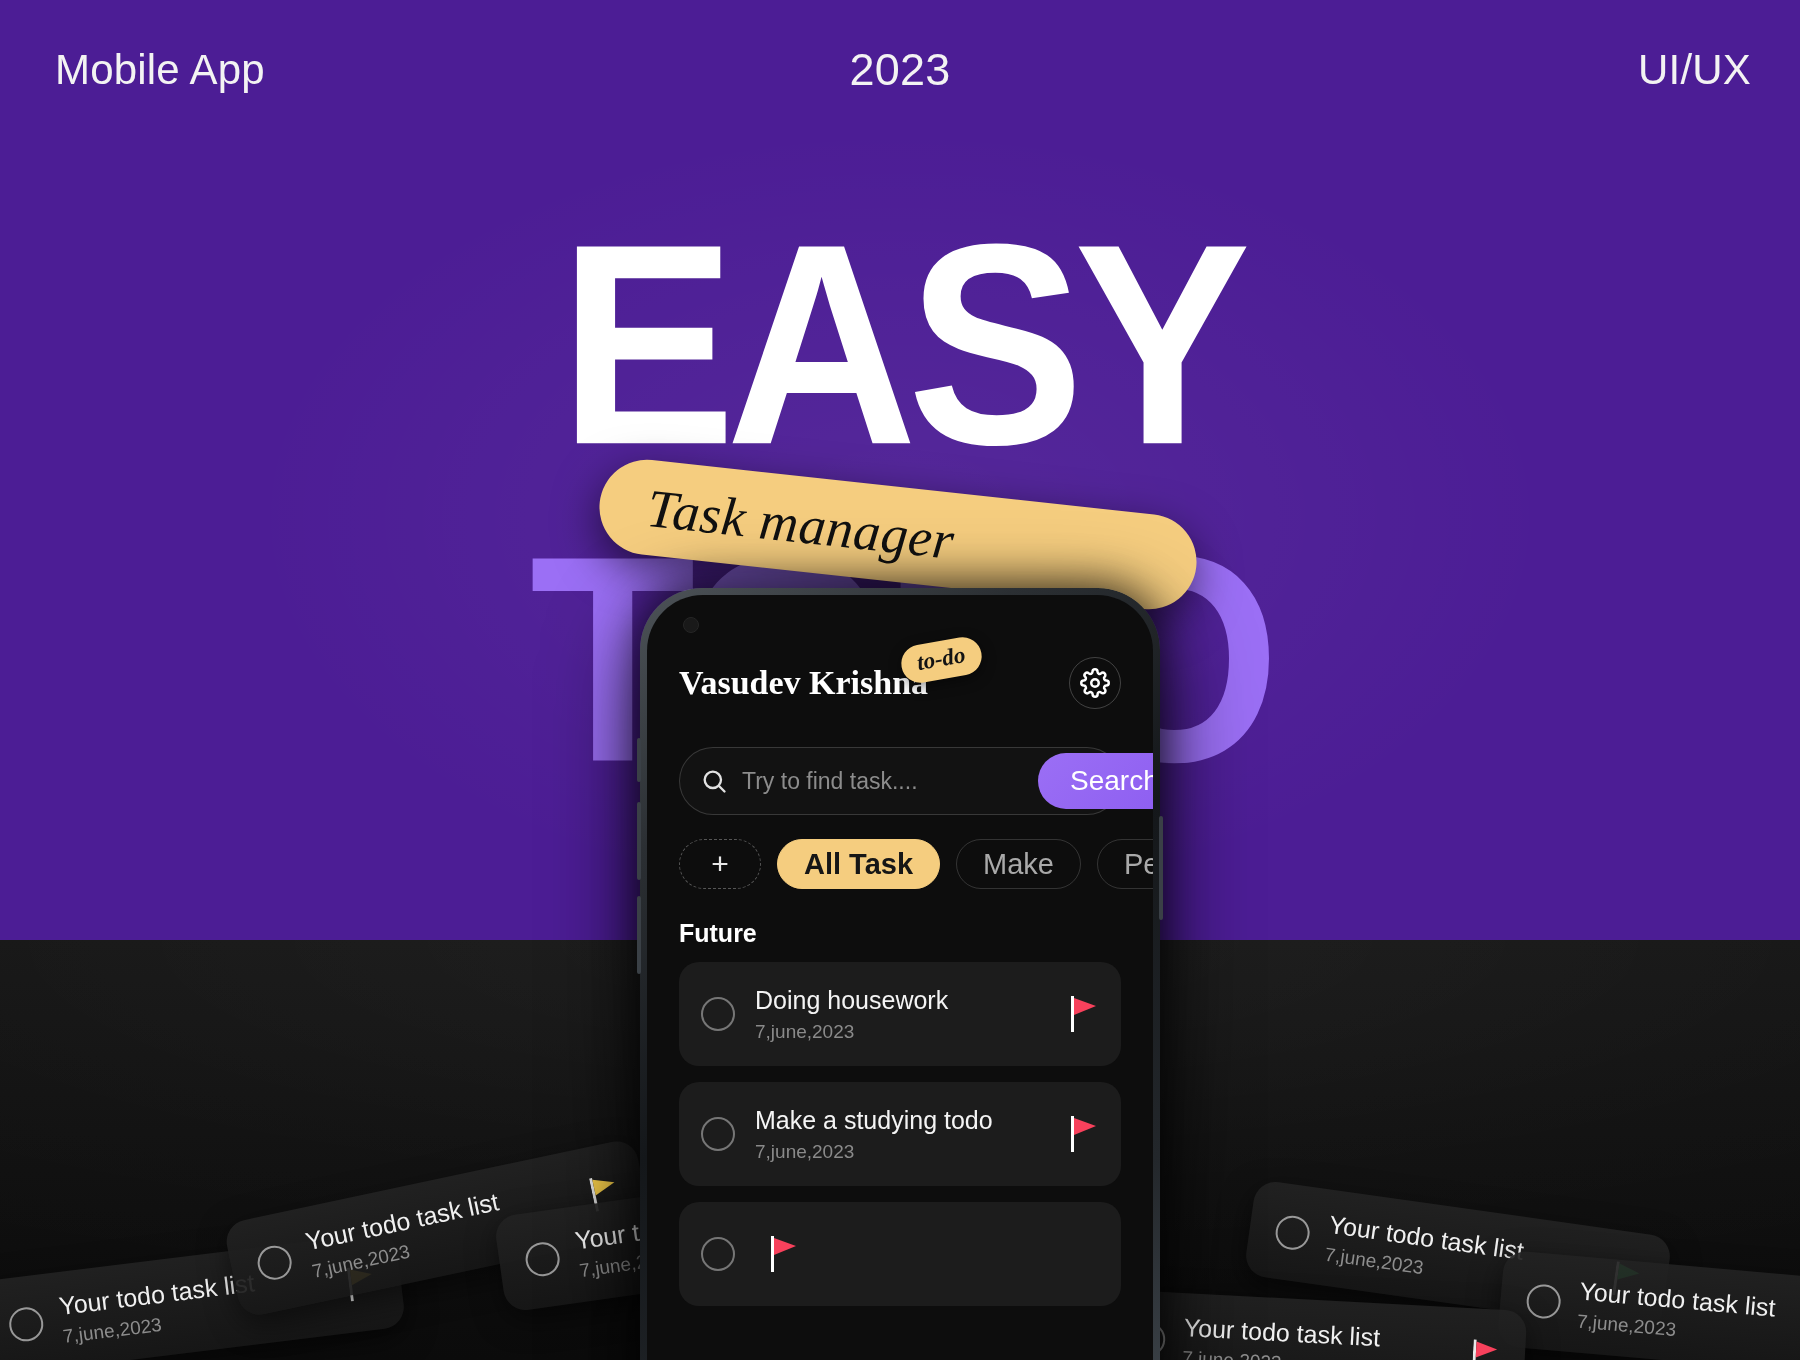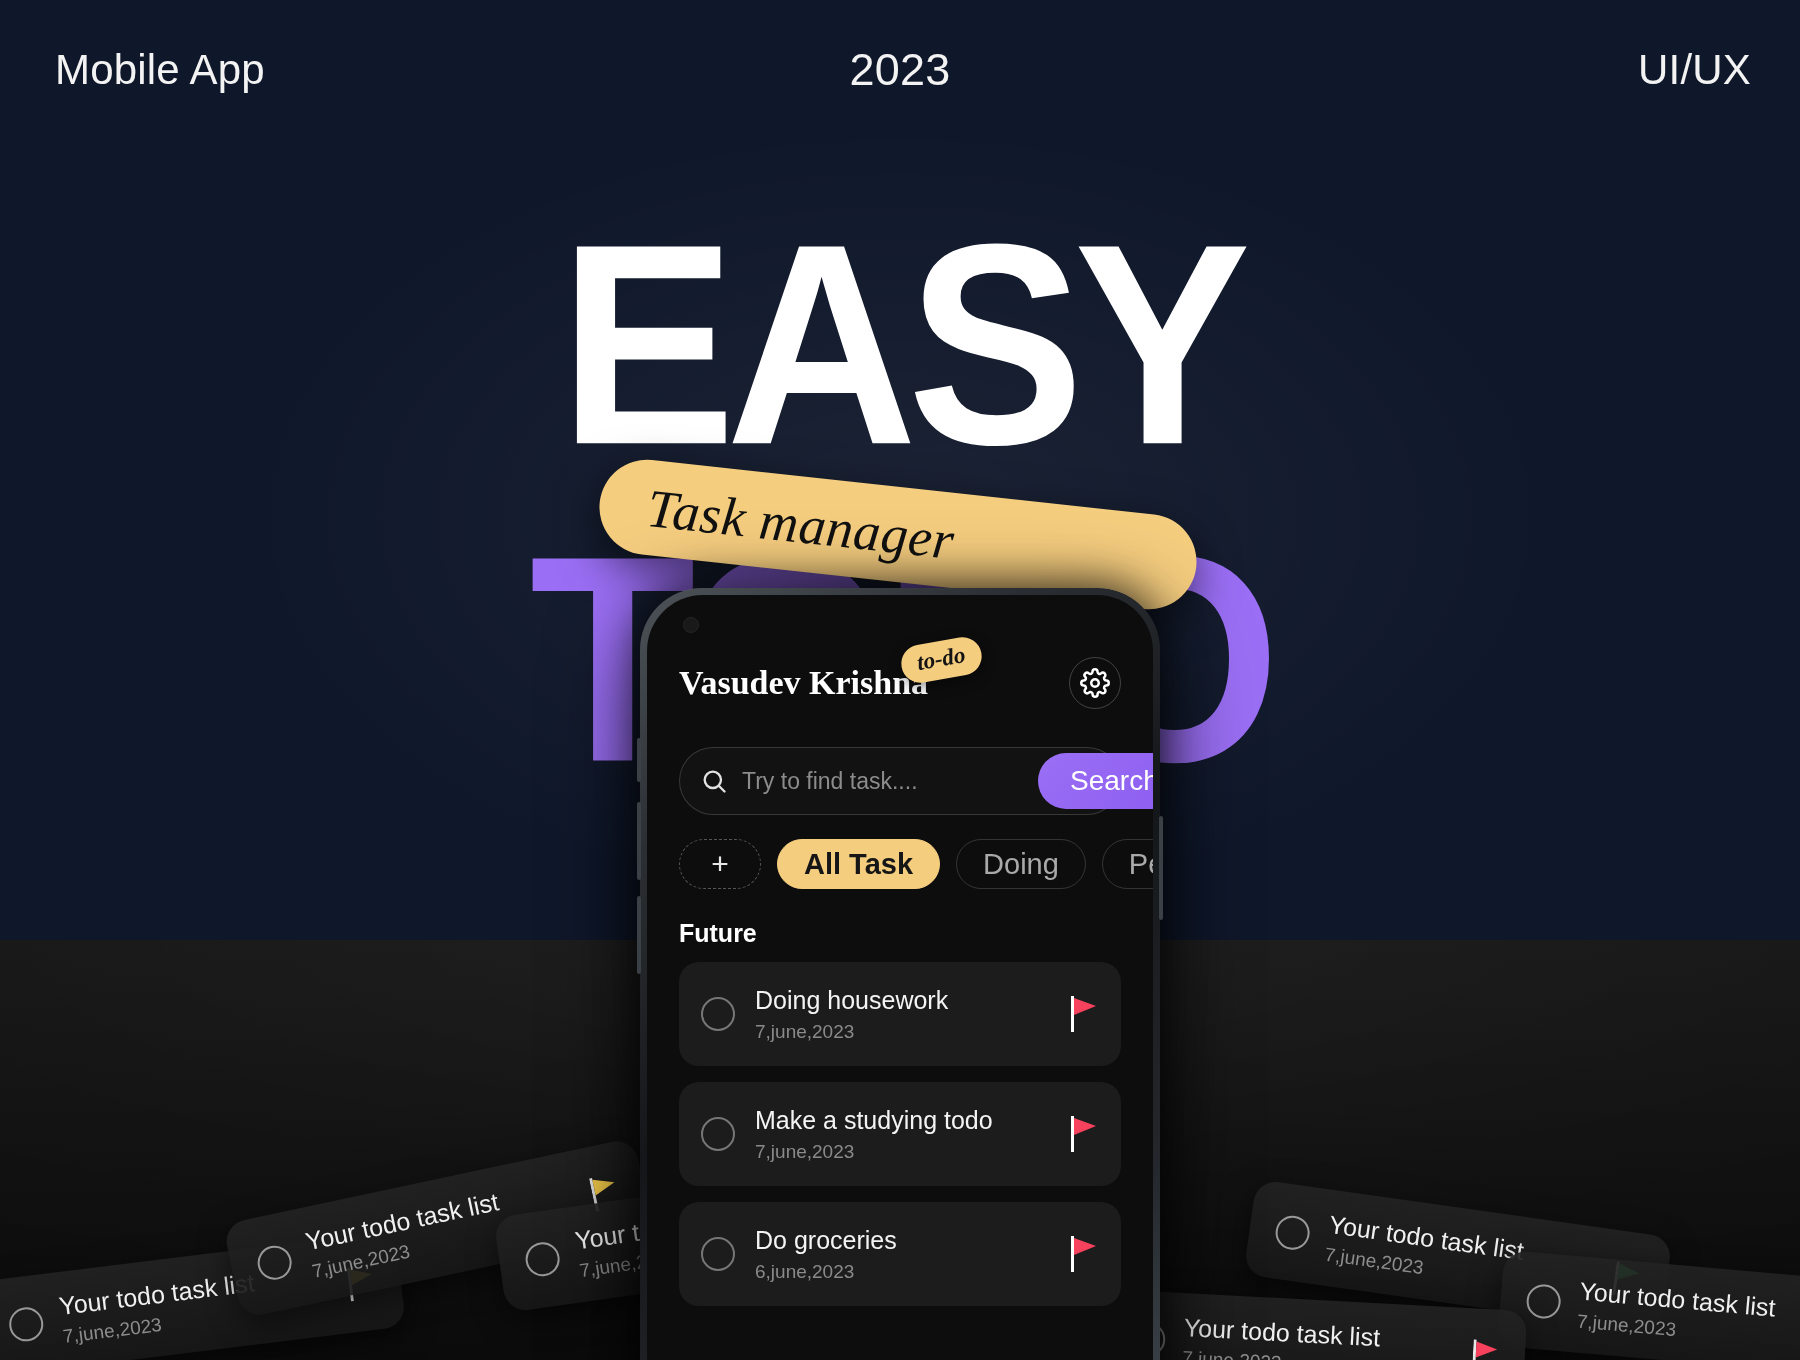--- a/index.html
+++ b/index.html
@@ -6,21 +6,21 @@
   html,body{ background:#000; }
   body{
     width:1800px; height:1360px;
     font-family:"Liberation Sans", sans-serif;
     overflow:hidden; position:relative;
   }
 
   
   #stage{
     position:absolute; inset:0;
-    background:#0f172a;
+    background:#4c1d95;
     overflow:hidden;
   }
   
   #floor{
     position:absolute; left:0; right:0; bottom:0; height:420px;
     background:
       radial-gradient(120% 120% at 50% 0%, rgba(255,255,255,0.045) 0%, rgba(255,255,255,0.012) 45%, rgba(0,0,0,0) 75%),
       linear-gradient(to bottom, #161616 0%, #101010 55%, #0b0b0b 100%);
     pointer-events:none;
   }
@@ -392,21 +392,21 @@
             <circle cx="11" cy="11" r="7"></circle>
             <line x1="16.5" y1="16.5" x2="21" y2="21"></line>
           </svg>
           <input id="search-input" type="text" placeholder="Try to find task...." style="">
           <button id="search-button">Search</button>
         </div>
 
         <div id="chip-row">
           <div class="chip add">+</div>
           <div class="chip active">All Task</div>
-          <div class="chip">Doing</div>
+          <div class="chip">Make</div>
           <div class="chip">Personal</div>
 
         </div>
 
         <div class="sec-title">Future</div>
 
         <div class="task">
           <div class="t-check"></div>
           <div class="t-body">
             <div class="t-title">Doing housework</div>
@@ -430,24 +430,20 @@
             <svg class="flag" width="28" height="36" viewBox="0 0 28 36">
                 <rect x="0" y="0" width="3" height="36" fill="#ffffff"></rect>
                 <path d="M3 2 L25 10 L3 19 Z" fill="#f8415c"></path>
               </svg>
           </div>
         </div>
 
 
         <div class="task">
           <div class="t-check"></div>
-          <div class="t-body">
-            <div class="t-title">Do groceries</div>
-            <div class="t-date">6,june,2023</div>
-          </div>
           <div class="t-flag">
             <svg class="flag" width="28" height="36" viewBox="0 0 28 36">
                 <rect x="0" y="0" width="3" height="36" fill="#ffffff"></rect>
                 <path d="M3 2 L25 10 L3 19 Z" fill="#f8415c"></path>
               </svg>
           </div>
         </div>
 
       </div>
     </div>

